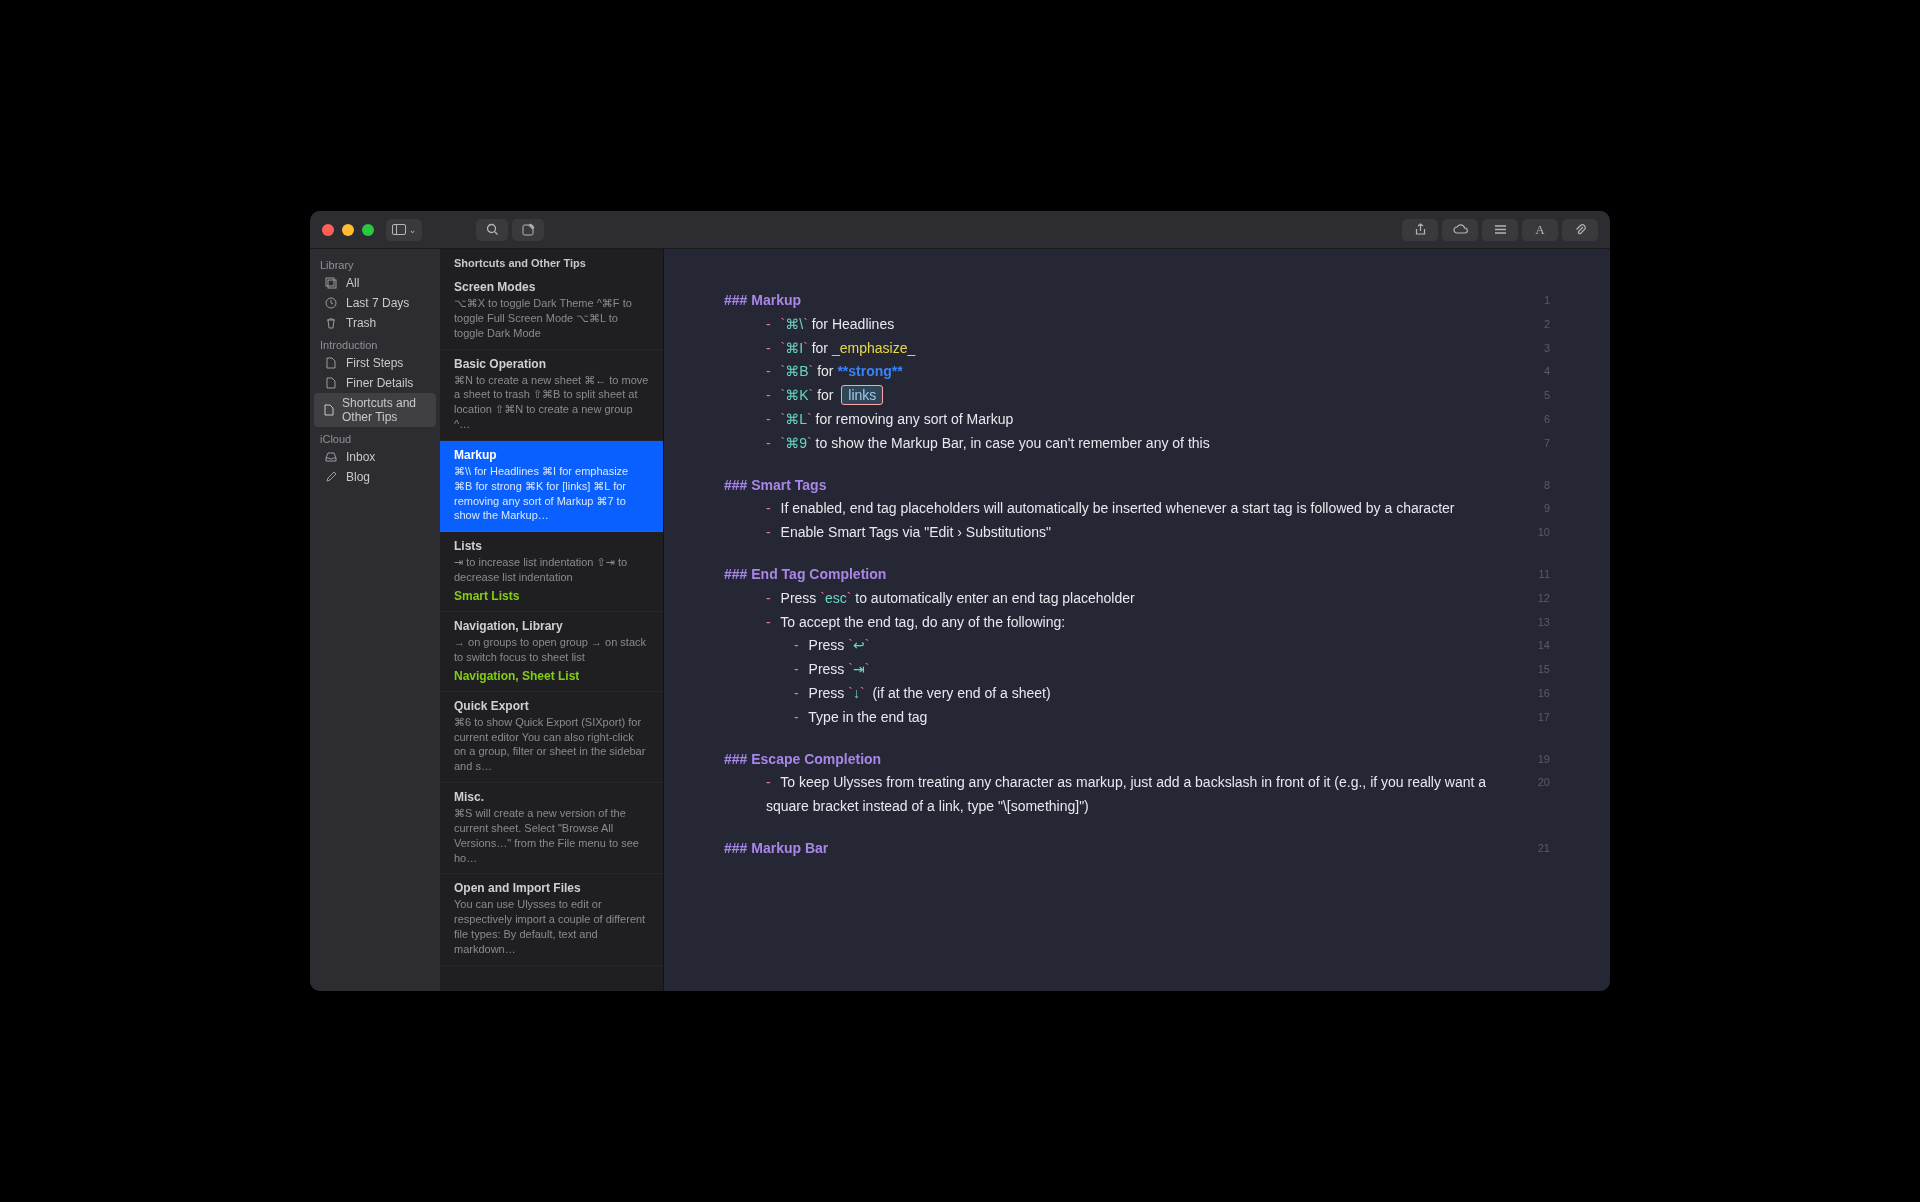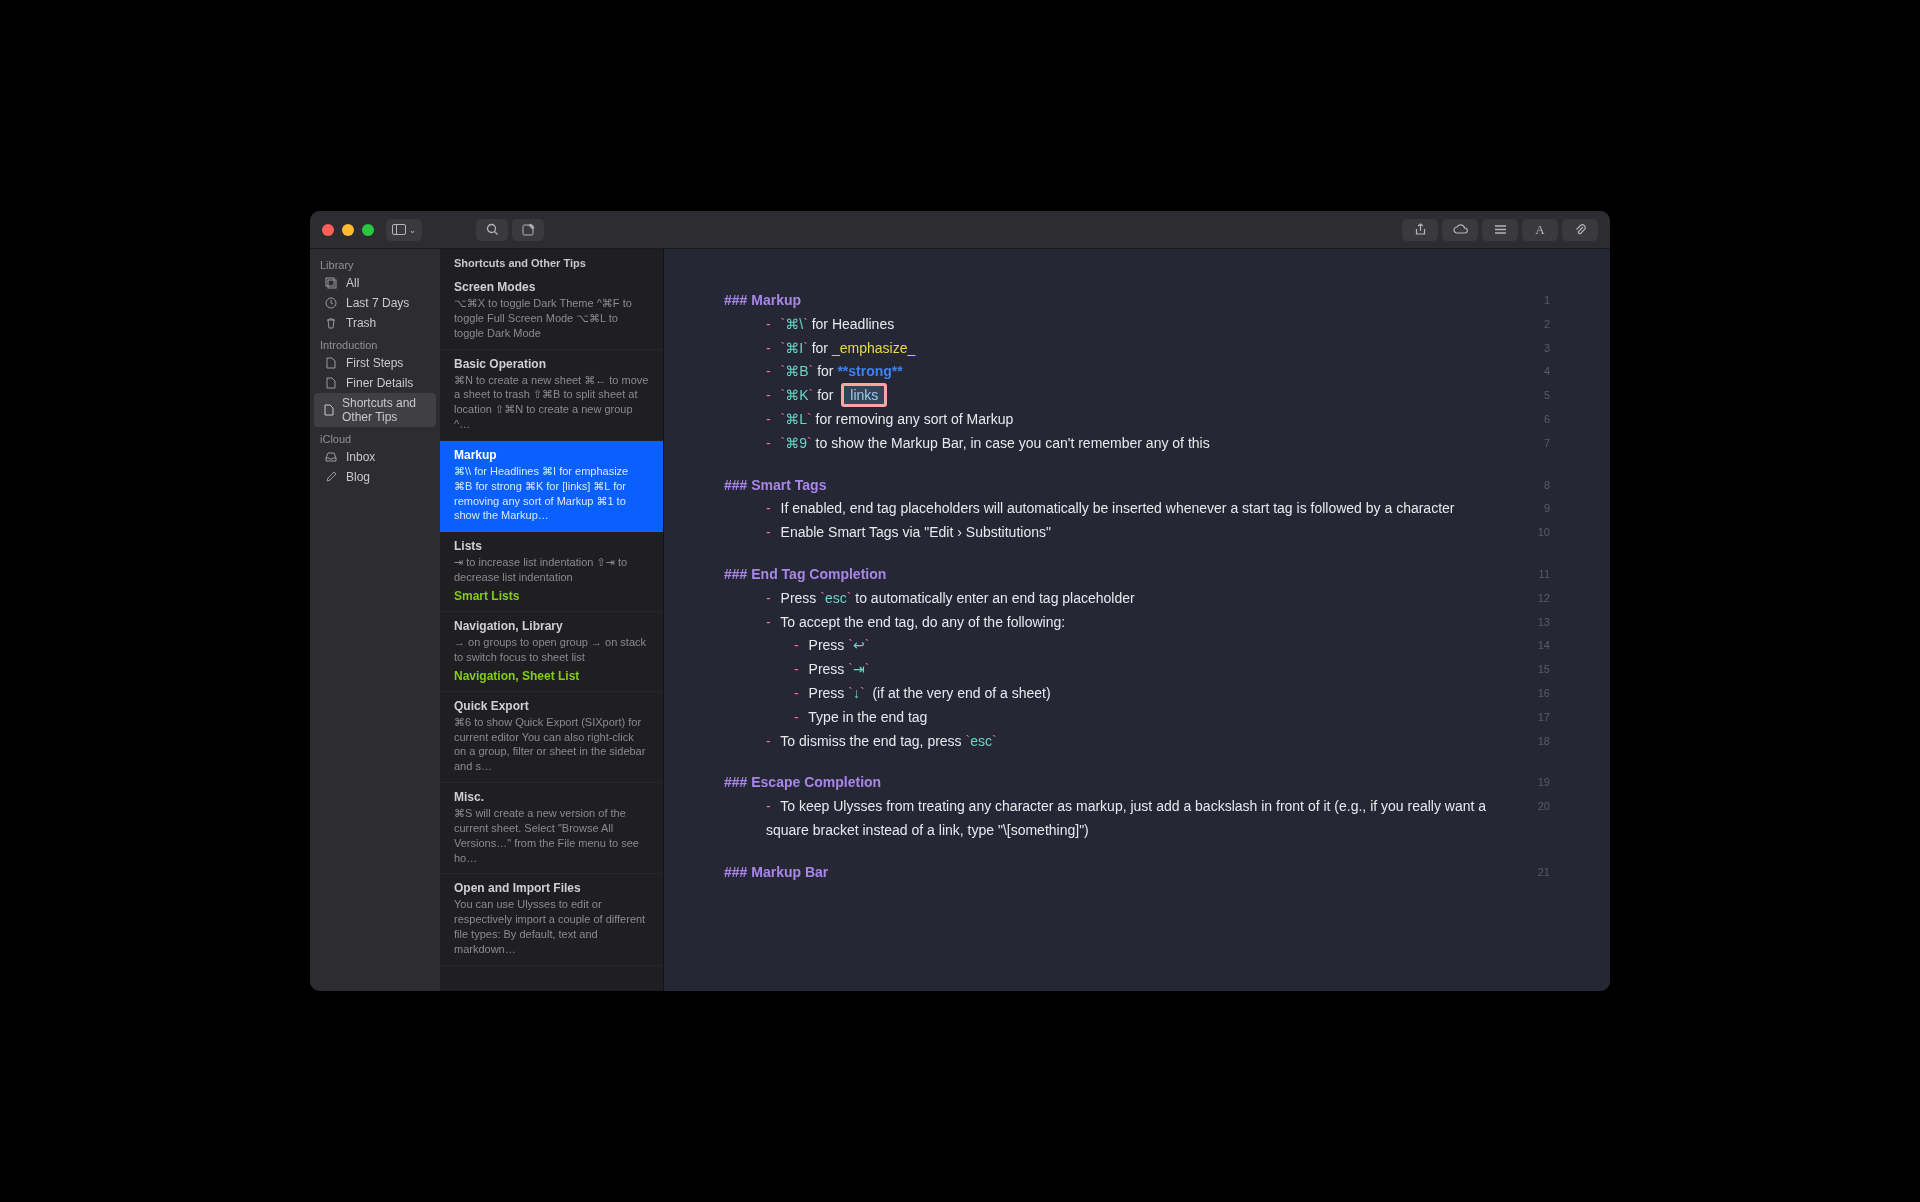--- a/index.html
+++ b/index.html
@@ -112,21 +112,21 @@
 .bullet { color: #ff6ba8; margin: 0 6px 0 0; }
 .tick { color: #ff6ba8; }
 .kbd { color: #6bd4c6; }
 .em-mark { color: #e8d94a; }
 .strong-mark { color: #3b82f6; font-weight: 600; }
 .link-pill {
   background: #2f4659;
   color: #9ec9e8;
   padding: 1px 6px;
   border-radius: 3px;
-  border: 3px solid #fca5a5;
+  border: 1px solid #fca5a5;
 }
 .indent1 { padding-left: 42px; }
 .indent2 { padding-left: 70px; }
 .spacer { height: 18px; }
 
 svg { display: block; }
 </style>
 </head>
 <body>
 
@@ -285,21 +285,21 @@
           <div class="nl-item">
             <div class="nl-title">Screen Modes</div>
             <div class="nl-preview">⌥⌘X to toggle Dark Theme ^⌘F to toggle Full Screen Mode ⌥⌘L to toggle Dark Mode</div>
           </div>
           <div class="nl-item">
             <div class="nl-title">Basic Operation</div>
             <div class="nl-preview">⌘N to create a new sheet ⌘← to move a sheet to trash ⇧⌘B to split sheet at location ⇧⌘N to create a new group ^…</div>
           </div>
           <div class="nl-item selected">
             <div class="nl-title">Markup</div>
-            <div class="nl-preview">⌘\\ for Headlines ⌘I for emphasize ⌘B for strong ⌘K for [links] ⌘L for removing any sort of Markup ⌘1 to show the Markup…</div>
+            <div class="nl-preview">⌘\\ for Headlines ⌘I for emphasize ⌘B for strong ⌘K for [links] ⌘L for removing any sort of Markup ⌘7 to show the Markup…</div>
           </div>
           <div class="nl-item">
             <div class="nl-title">Lists</div>
             <div class="nl-preview">⇥ to increase list indentation ⇧⇥ to decrease list indentation</div>
             <div class="nl-sub">Smart Lists</div>
           </div>
           <div class="nl-item">
             <div class="nl-title">Navigation, Library</div>
             <div class="nl-preview">→ on groups to open group → on stack to switch focus to sheet list</div>
             <div class="nl-sub">Navigation, Sheet List</div>
@@ -403,24 +403,20 @@
       <div class="ed-line">
           <div class="ed-content indent2"><span class="bullet">-</span> <span>Press</span> <span class="tick">`</span><span class="kbd">↓</span><span class="tick">`</span> &nbsp;<span>(if at the very end of a sheet)</span></div>
           <div class="ed-num">16</div>
         </div>
 
       <div class="ed-line">
           <div class="ed-content indent2"><span class="bullet">-</span> <span>Type in the end tag</span></div>
           <div class="ed-num">17</div>
         </div>
 
-      <div class="ed-line">
-          <div class="ed-content indent1"><span class="bullet">-</span> <span>To dismiss the end tag, press</span> <span class="tick">`</span><span class="kbd">esc</span><span class="tick">`</span></div>
-          <div class="ed-num">18</div>
-        </div>
 
       <div class="spacer"></div>
 
       <div class="ed-line">
           <div class="ed-content"><span class="hash">### </span><span class="heading">Escape Completion</span></div>
           <div class="ed-num">19</div>
         </div>
 
       <div class="ed-line">
           <div class="ed-content indent1"><span class="bullet">-</span> <span>To keep Ulysses from treating any character as markup, just add a backslash in front of it (e.g., if you really want a square bracket instead of a link, type "\[something]")</span></div>

